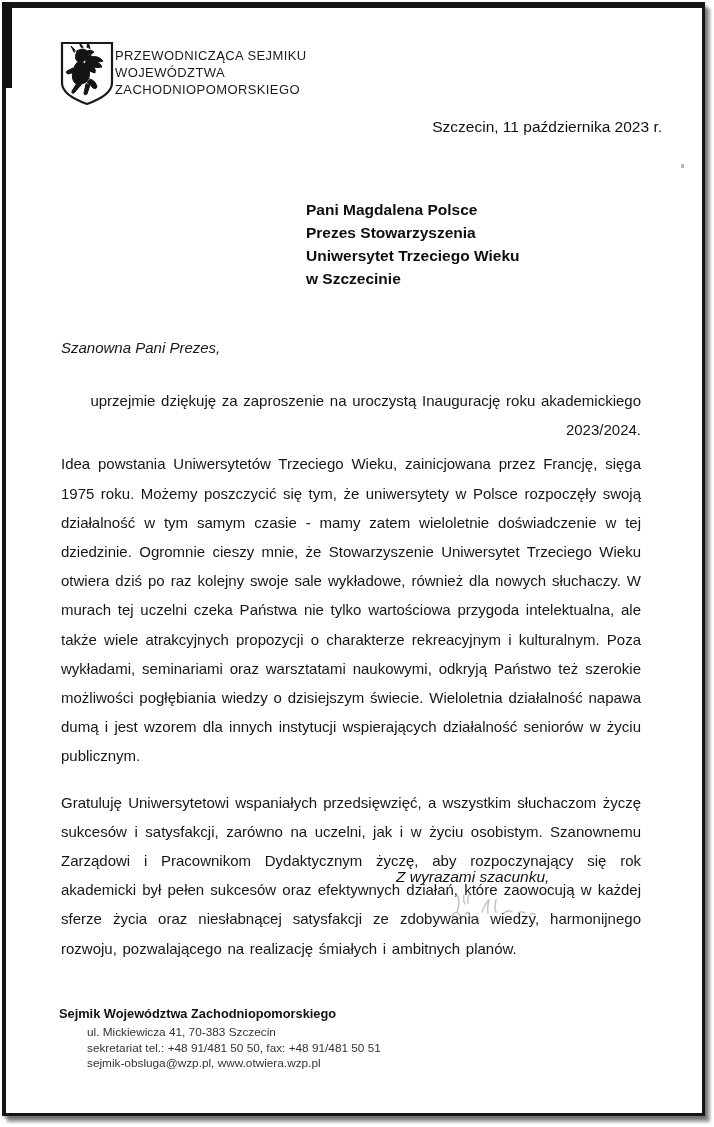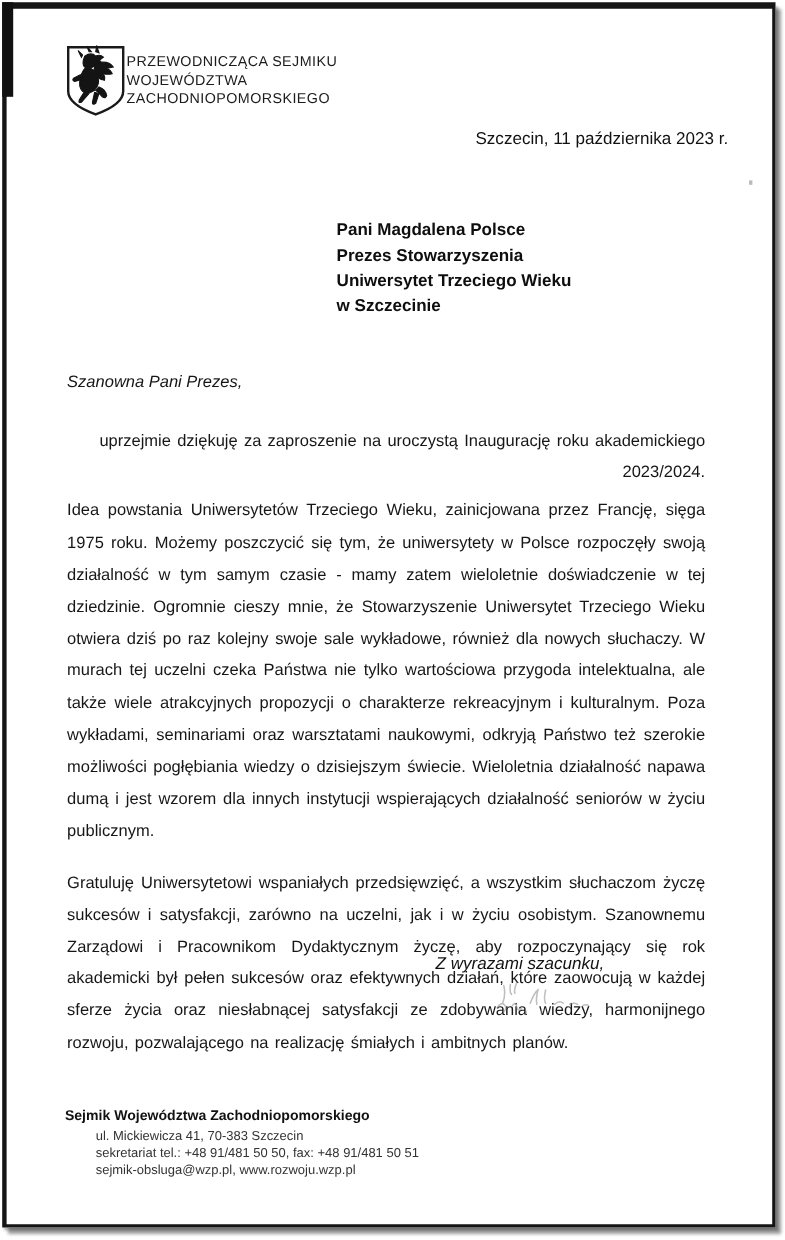--- a/index.html
+++ b/index.html
@@ -121,17 +121,17 @@
         <path d="M38 26 q4 -10 7 -12 q-2 8 -1 13 M52 14 q-2 9 0 12"></path>
         <path d="M60 27 q5 -4 8 -1 M74 27 q4 -2 7 0 M86 28 q3 -1 5 0"></path>
         <path d="M34 33 q1 2 0 3 M48 32 q1 2 0 3"></path>
       </g>
     </svg>
 
     <div class="footer">
       <div class="footer-org">Sejmik Województwa Zachodniopomorskiego</div>
       <div class="footer-line">ul. Mickiewicza 41, 70-383 Szczecin</div>
       <div class="footer-line">sekretariat tel.: +48 91/481 50 50, fax: +48 91/481 50 51</div>
-      <div class="footer-line">sejmik-obsluga@wzp.pl, www.rozwoju.wzp.pl</div>
+      <div class="footer-line">sejmik-obsluga@wzp.pl, www.otwiera.wzp.pl</div>
     </div>
 
   </div>
 </div>
 
 </body></html>

